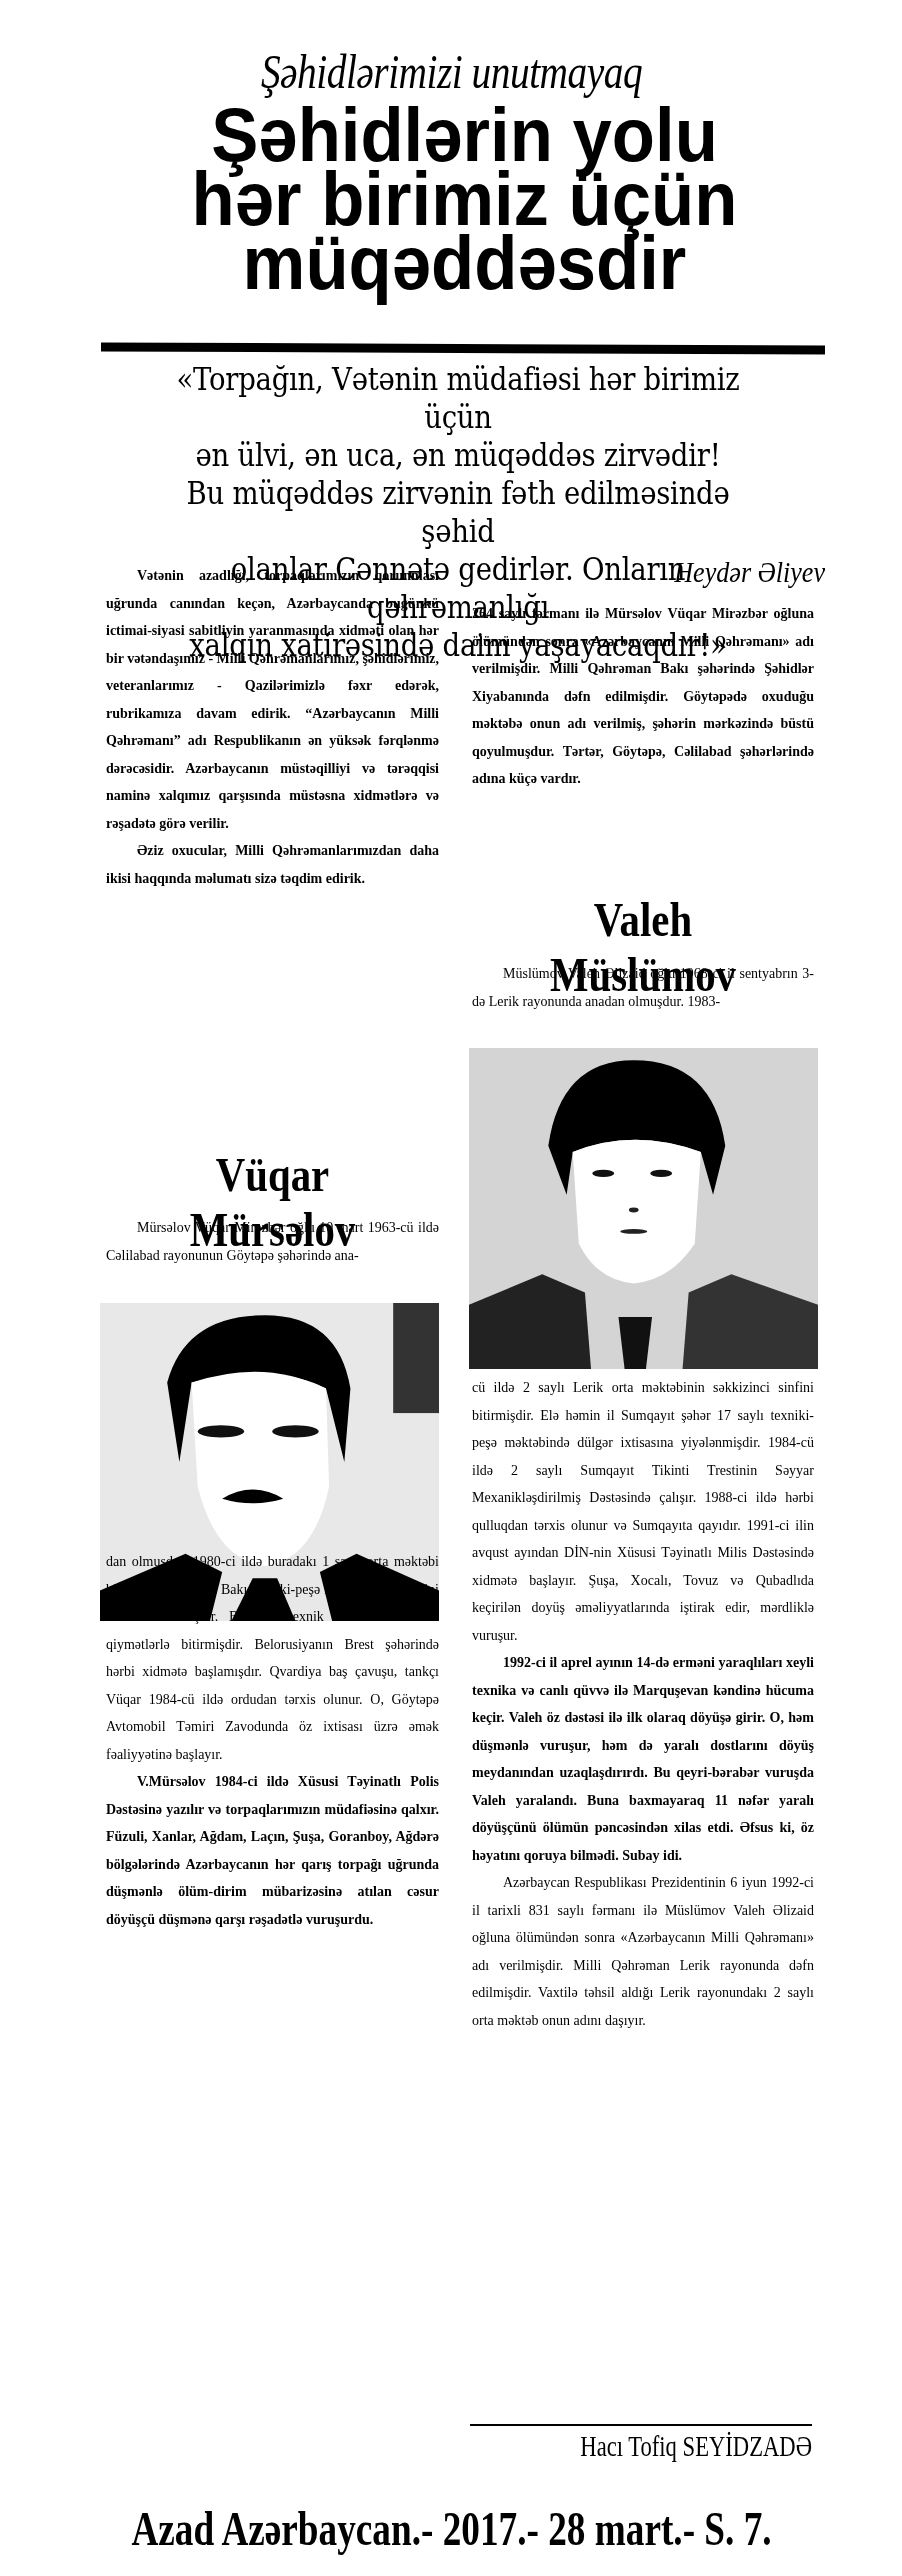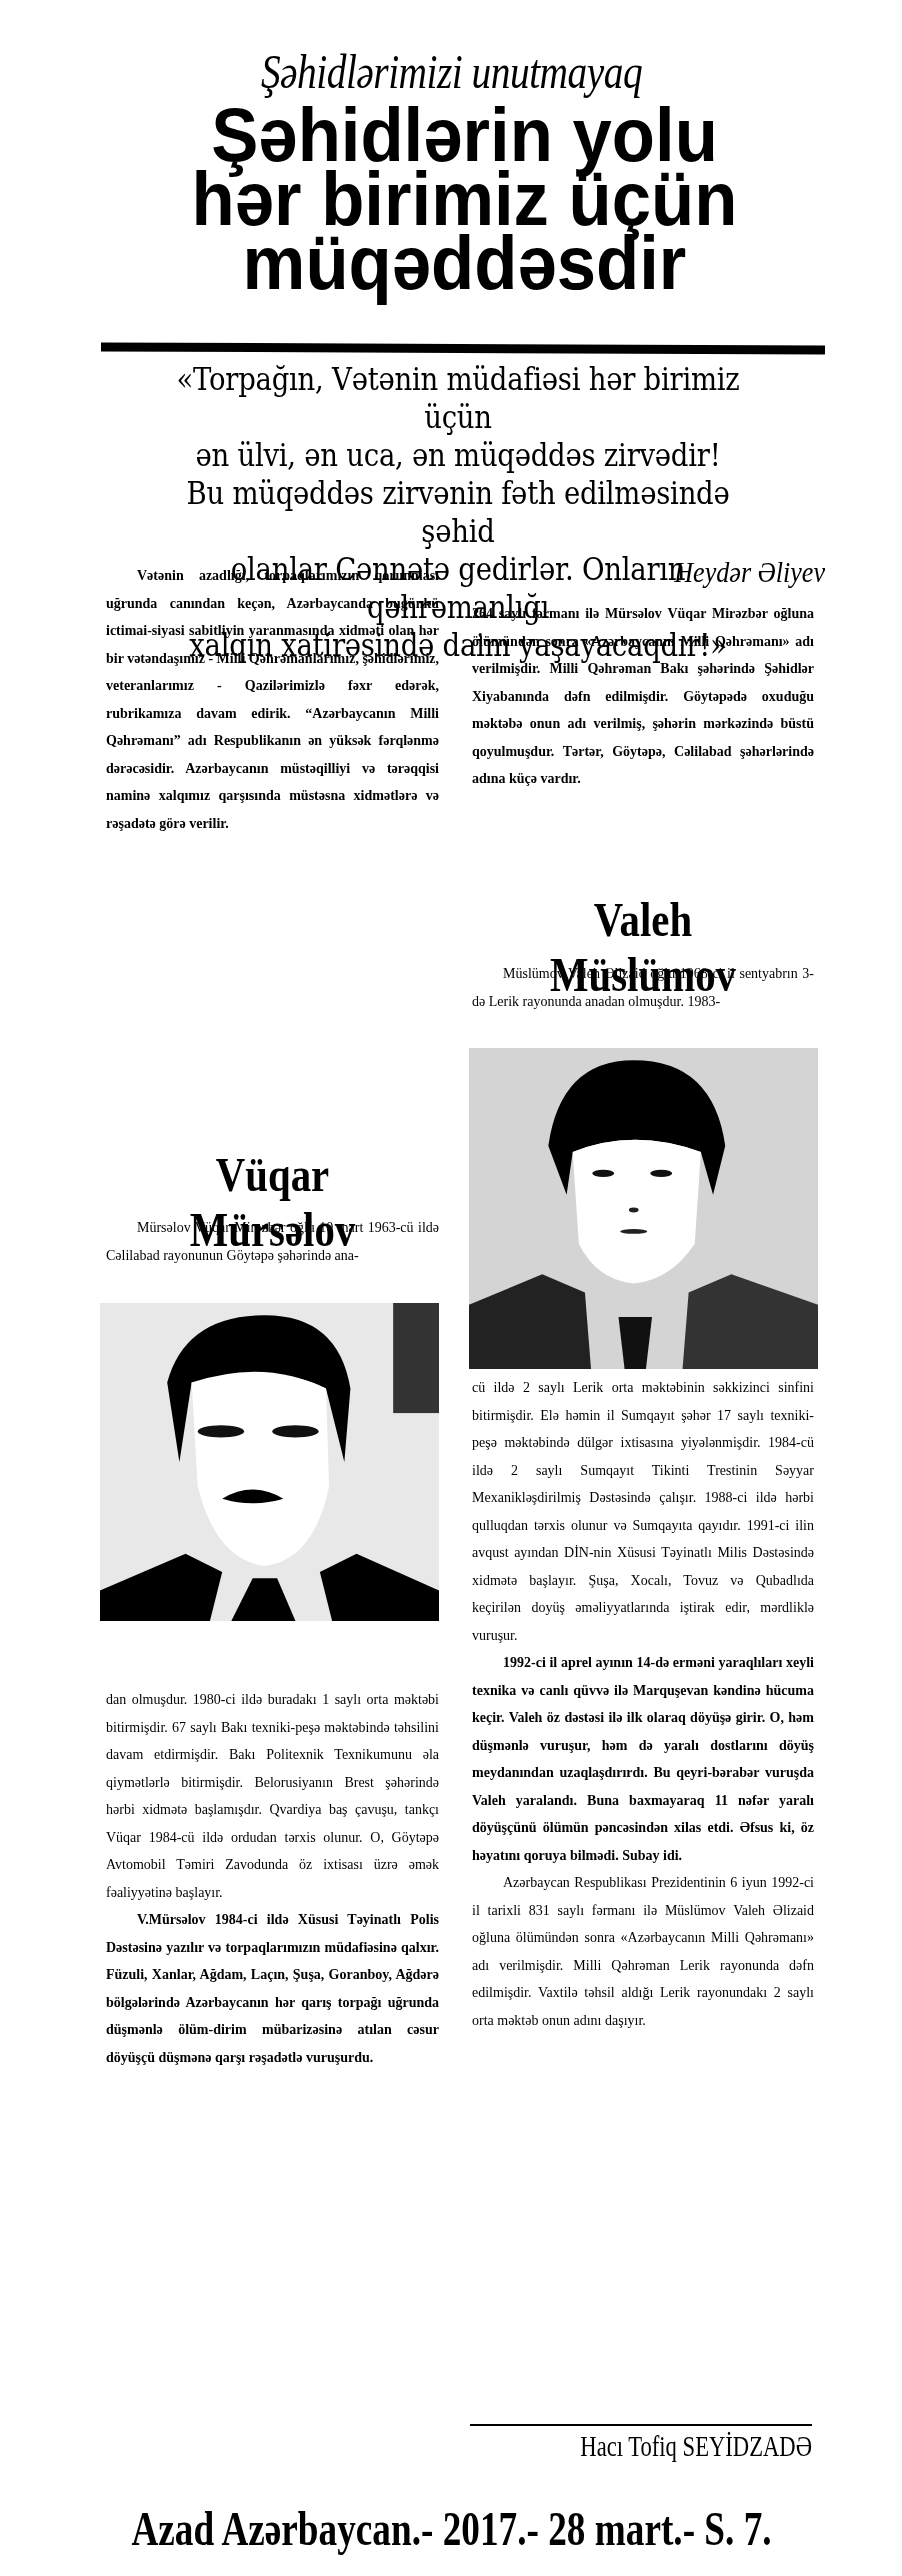--- a/index.html
+++ b/index.html
@@ -38,41 +38,42 @@
   <div>«Torpağın, Vətənin müdafiəsi hər birimiz üçün</div>
   <div>ən ülvi, ən uca, ən müqəddəs zirvədir!</div>
   <div>Bu müqəddəs zirvənin fəth edilməsində şəhid</div>
   <div>olanlar Cənnətə gedirlər. Onların qəhrəmanlığı</div>
   <div>xalqın xatirəsində daim yaşayacaqdır!»</div>
 </div>
 <div class="abs quote-author">Heydər Əliyev</div>
 
 <div class="abs col colL bold" style="top:562px;">
   <p>Vətənin azadlığı, torpaqlarımızın qorunması uğrunda canından keçən, Azərbaycanda bugünkü ictimai-siyasi sabitliyin yaranmasında xidməti olan hər bir vətəndaşımız - Milli Qəhrəmanlarımız, şəhidlərimiz, veteranlarımız - Qazilərimizlə fəxr edərək, rubrikamıza davam edirik. “Azərbaycanın Milli Qəhrəmanı” adı Respublikanın ən yüksək fərqlənmə dərəcəsidir. Azərbaycanın müstəqilliyi və tərəqqisi naminə xalqımız qarşısında müstəsna xidmətlərə və rəşadətə görə verilir.</p>
+  <p>Əziz oxucular, Milli Qəhrəmanlarımızdan daha ikisi haqqında məlumatı sizə təqdim edirik.</p>
 </div>
 
 <div class="abs name colL" style="top:1147px;">Vüqar Mürsəlov</div>
 <div class="abs col colL" style="top:1214px;">
   <p>Mürsəlov Vüqar Mirəzbər oğlu 10 mart 1963-cü ildə Cəlilabad rayonunun Göytəpə şəhərində ana-</p>
 </div>
 <div class="abs photo" style="left:100px; top:1303px; width:339px; height:318px;">
   <svg viewBox="0 0 555 520" preserveAspectRatio="none">
     <rect x="0" y="0" width="555" height="520" fill="#e8e8e8"></rect>
     <rect x="480" y="0" width="75" height="180" fill="#333"></rect>
     <path d="M0 470 L140 410 L200 440 L180 520 L0 520 Z" fill="#000"></path>
     <path d="M555 470 L420 410 L360 440 L380 520 L555 520 Z" fill="#000"></path>
     <path d="M110 130 Q140 20 270 20 Q390 20 410 140 L400 260 L370 140 Q300 100 150 130 L130 260 Z" fill="#000"></path>
     <path d="M150 130 Q270 90 370 140 L375 300 Q350 420 270 430 Q190 420 160 300 Z" fill="#fff"></path>
     <ellipse cx="198" cy="210" rx="38" ry="10" fill="#111"></ellipse>
     <ellipse cx="320" cy="210" rx="38" ry="10" fill="#111"></ellipse>
     <path d="M200 320 Q250 290 300 320 Q250 335 200 320 Z" fill="#000"></path>
     <path d="M215 520 L250 450 L290 450 L320 520 Z" fill="#000"></path>
   </svg>
 </div>
-<div class="abs col colL" style="top:1686px;">
+<div class="abs col colL" style="top:1548px;">
   <p class="noindent">dan olmuşdur. 1980-ci ildə buradakı 1 saylı orta məktəbi bitirmişdir. 67 saylı Bakı texniki-peşə məktəbində təhsilini davam etdirmişdir. Bakı Politexnik Texnikumunu əla qiymətlərlə bitirmişdir. Belorusiyanın Brest şəhərində hərbi xidmətə başlamışdır. Qvardiya baş çavuşu, tankçı Vüqar 1984-cü ildə ordudan tərxis olunur. O, Göytəpə Avtomobil Təmiri Zavodunda öz ixtisası üzrə əmək fəaliyyətinə başlayır.</p>
   <p class="bold">V.Mürsəlov 1984-ci ildə Xüsusi Təyinatlı Polis Dəstəsinə yazılır və torpaqlarımızın müdafiəsinə qalxır. Füzuli, Xanlar, Ağdam, Laçın, Şuşa, Goranboy, Ağdərə bölgələrində Azərbaycanın hər qarış torpağı uğrunda düşmənlə ölüm-dirim mübarizəsinə atılan cəsur döyüşçü düşmənə qarşı rəşadətlə vuruşurdu.</p>
 </div>
 
 <div class="abs col colR bold" style="top:600px;">
   <p class="noindent">264 saylı fərmanı ilə Mürsəlov Vüqar Mirəzbər oğluna ölümündən sonra «Azərbaycanın Milli Qəhrəmanı» adı verilmişdir. Milli Qəhrəman Bakı şəhərində Şəhidlər Xiyabanında dəfn edilmişdir. Göytəpədə oxuduğu məktəbə onun adı verilmiş, şəhərin mərkəzində büstü qoyulmuşdur. Tərtər, Göytəpə, Cəlilabad şəhərlərində adına küçə vardır.</p>
 </div>
 
 <div class="abs name colR" style="top:892px;">Valeh Müslümov</div>
 <div class="abs col colR" style="top:960px;">

